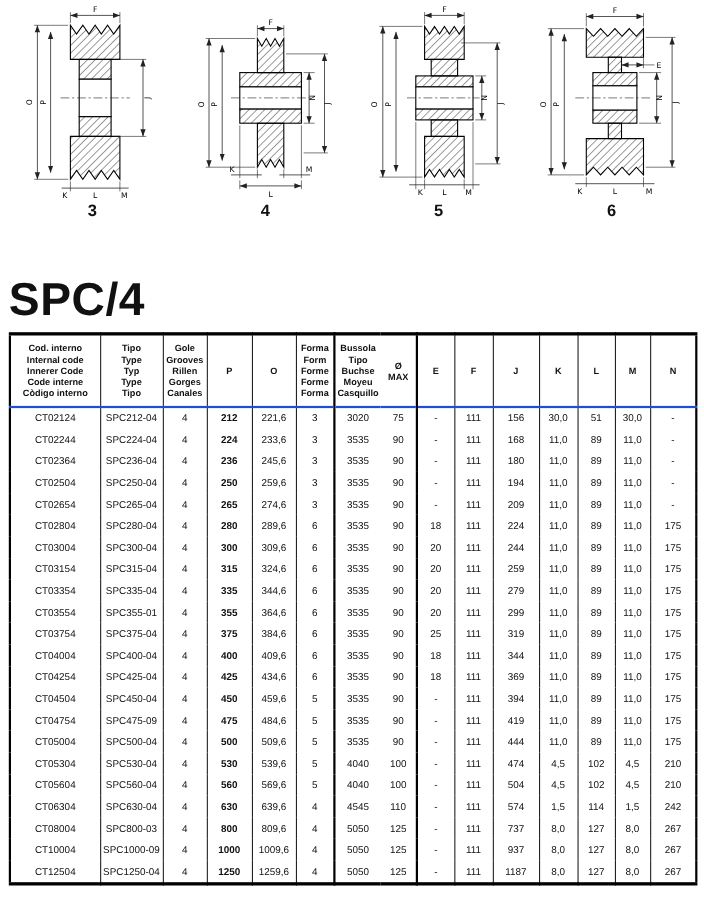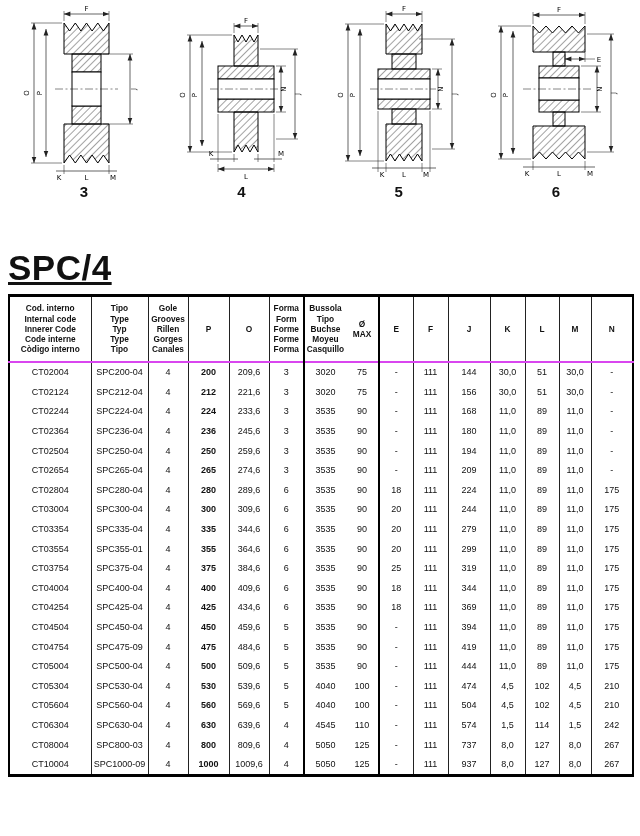--- a/index.html
+++ b/index.html
@@ -28,26 +28,25 @@
   }
   svg .outline { stroke: #000; stroke-width: 1; }
   svg .bore { fill: #fff; stroke: #000; stroke-width: 1; }
   svg .dim  { stroke: #222; stroke-width: 0.7; fill: none; }
   svg .ext  { stroke: #222; stroke-width: 0.55; fill: none; }
   svg .cl   { stroke: #222; stroke-width: 0.55; stroke-dasharray: 8 2.5 2 2.5; }
   svg text  { font-size: 7px; fill: #000; font-family: "DejaVu Sans", sans-serif; }
 
   
   .title {
-    font-size: 35px;
+    font-size: 42px;
     font-weight: bold;
     letter-spacing: 0.5px;
     margin: 36px 0 6px 8px;
     font-family: "Liberation Sans", sans-serif;
-    text-decoration: underline;
   }
 
   
   table.spec {
     width: 624px;
     margin-left: 8px;
     border-collapse: collapse;
     table-layout: fixed;
     border: 2px solid #000;
     border-top-width: 3px;
@@ -55,21 +54,21 @@
   }
   table.spec th, table.spec td {
     border-left: 1px solid #222;
     text-align: center;
     vertical-align: middle;
     overflow: hidden;
   }
   table.spec th:first-child, table.spec td:first-child { border-left: none; }
   table.spec .bl2 { border-left: 2px solid #000; }
   table.spec .bl0 { border-left: none; }
-  table.spec thead tr { border-bottom: 2px solid #d946ef; }
+  table.spec thead tr { border-bottom: 2px solid #1d4ed8; }
   table.spec th {
     font-size: 8.3px;
     font-weight: bold;
     line-height: 1.22;
     white-space: pre-line;
     padding: 5px 0;
     height: 66px;
   }
   table.spec td {
     font-size: 9px;
@@ -312,37 +311,20 @@
         <th>F</th>
         <th>J</th>
         <th>K</th>
         <th>L</th>
         <th>M</th>
         <th>N</th>
       </tr>
     </thead>
     <tbody>
         <tr>
-          <td>CT02004</td>
-          <td>SPC200-04</td>
-          <td>4</td>
-          <td class="bold">200</td>
-          <td>209,6</td>
-          <td>3</td>
-          <td class="bl2">3020</td>
-          <td class="bl0">75</td>
-          <td class="bl2">-</td>
-          <td>111</td>
-          <td>144</td>
-          <td>30,0</td>
-          <td>51</td>
-          <td>30,0</td>
-          <td>-</td>
-        </tr>
-        <tr>
           <td>CT02124</td>
           <td>SPC212-04</td>
           <td>4</td>
           <td class="bold">212</td>
           <td>221,6</td>
           <td>3</td>
           <td class="bl2">3020</td>
           <td class="bl0">75</td>
           <td class="bl2">-</td>
           <td>111</td>
@@ -448,20 +430,37 @@
           <td class="bl0">90</td>
           <td class="bl2">20</td>
           <td>111</td>
           <td>244</td>
           <td>11,0</td>
           <td>89</td>
           <td>11,0</td>
           <td>175</td>
         </tr>
         <tr>
+          <td>CT03154</td>
+          <td>SPC315-04</td>
+          <td>4</td>
+          <td class="bold">315</td>
+          <td>324,6</td>
+          <td>6</td>
+          <td class="bl2">3535</td>
+          <td class="bl0">90</td>
+          <td class="bl2">20</td>
+          <td>111</td>
+          <td>259</td>
+          <td>11,0</td>
+          <td>89</td>
+          <td>11,0</td>
+          <td>175</td>
+        </tr>
+        <tr>
           <td>CT03354</td>
           <td>SPC335-04</td>
           <td>4</td>
           <td class="bold">335</td>
           <td>344,6</td>
           <td>6</td>
           <td class="bl2">3535</td>
           <td class="bl0">90</td>
           <td class="bl2">20</td>
           <td>111</td>
@@ -668,16 +667,33 @@
           <td class="bl2">5050</td>
           <td class="bl0">125</td>
           <td class="bl2">-</td>
           <td>111</td>
           <td>937</td>
           <td>8,0</td>
           <td>127</td>
           <td>8,0</td>
           <td>267</td>
         </tr>
+        <tr>
+          <td>CT12504</td>
+          <td>SPC1250-04</td>
+          <td>4</td>
+          <td class="bold">1250</td>
+          <td>1259,6</td>
+          <td>4</td>
+          <td class="bl2">5050</td>
+          <td class="bl0">125</td>
+          <td class="bl2">-</td>
+          <td>111</td>
+          <td>1187</td>
+          <td>8,0</td>
+          <td>127</td>
+          <td>8,0</td>
+          <td>267</td>
+        </tr>
       </tbody>
   </table>
 
 </div>
 
 </body></html>

